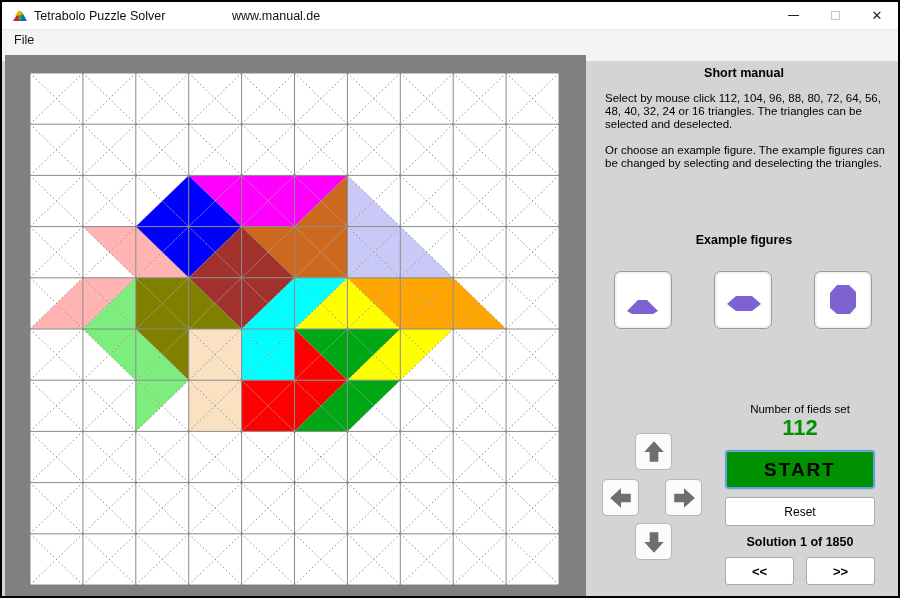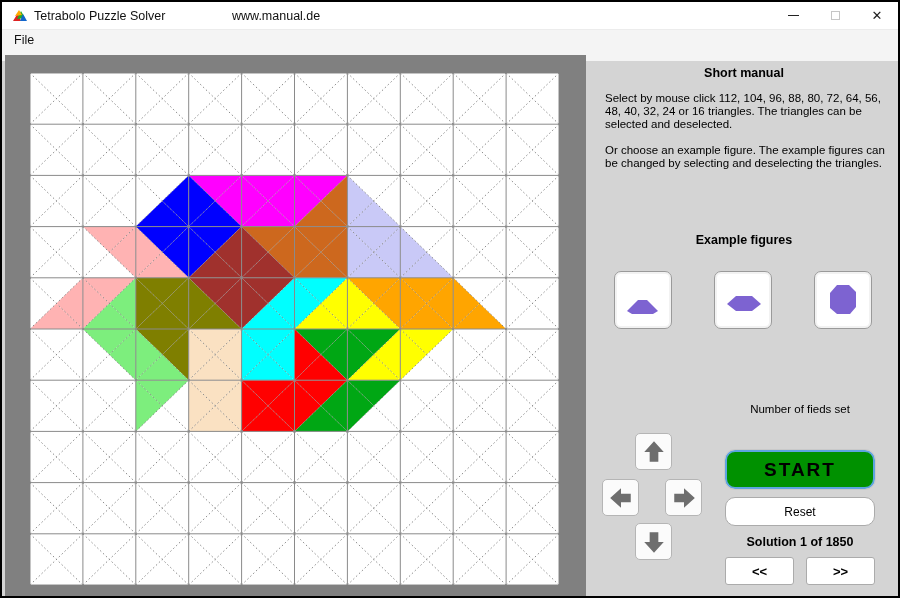--- a/index.html
+++ b/index.html
@@ -47,25 +47,25 @@
   .arrow-btn.up    { left:49px;  top:384px; }
   .arrow-btn.left  { left:16px;  top:430px; }
   .arrow-btn.right { left:79px;  top:430px; }
   .arrow-btn.down  { left:49px;  top:474px; }
   
   .fields-label { position:absolute; left:139px; top:354px; width:150px; text-align:center;
                   font-size:11.5px; color:#000; }
   .fields-value { position:absolute; left:139px; top:366px; width:150px; text-align:center;
                   font-size:22px; font-weight:bold; }
   .start-btn { position:absolute; left:139px; top:401px; width:150px; height:39px;
-               background:#009100; border:2px solid #5ea4e0; border-radius:10px;
+               background:#009100; border:2px solid #5ea4e0; border-radius:3px;
                outline:1px solid #c9c9c9; color:#000; font-size:19px; font-weight:bold;
                letter-spacing:2px; font-family:"Liberation Sans",sans-serif; cursor:pointer; }
   .reset-btn { position:absolute; left:139px; top:448px; width:150px; height:29px;
-               background:#ffffff; border:1px solid #ababab; border-radius:10px;
+               background:#ffffff; border:1px solid #ababab; border-radius:3px;
                font-size:12px; color:#000; font-family:"Liberation Sans",sans-serif; cursor:pointer; }
   .solution-label { position:absolute; left:139px; top:486px; width:150px; text-align:center;
                     font-size:12.5px; font-weight:bold; color:#000; }
   .nav-btn { position:absolute; top:508px; width:69px; height:28px; background:#ffffff;
              border:1px solid #ababab; border-radius:3px; font-size:13px; font-weight:bold;
              color:#000; font-family:"Liberation Sans",sans-serif; cursor:pointer; }
   .nav-btn.prev { left:139px; } .nav-btn.next { left:220px; }
 </style>
 </head>
 <body>
@@ -478,19 +478,20 @@
         <polygon points="22,12 12,3 12,8 3,8 3,16 12,16 12,21" fill="#6e6e6e"></polygon>
       </svg>
     </div>
     <div class="arrow-btn down">
       <svg width="26" height="26" viewBox="0 0 24 24">
         <polygon points="12,22 3,12 8,12 8,3 16,3 16,12 21,12" fill="#6e6e6e"></polygon>
       </svg>
     </div>
 
     <div class="fields-label">Number of fieds set</div>
+    <div class="fields-value" style="color: rgb(0, 145, 0);">112</div>
     <button class="start-btn">START</button>
     <button class="reset-btn">Reset</button>
     <div class="solution-label">Solution 1 of 1850</div>
     <button class="nav-btn prev">&lt;&lt;</button>
     <button class="nav-btn next">&gt;&gt;</button>
   </div>
 </div>
 
 </body></html>

